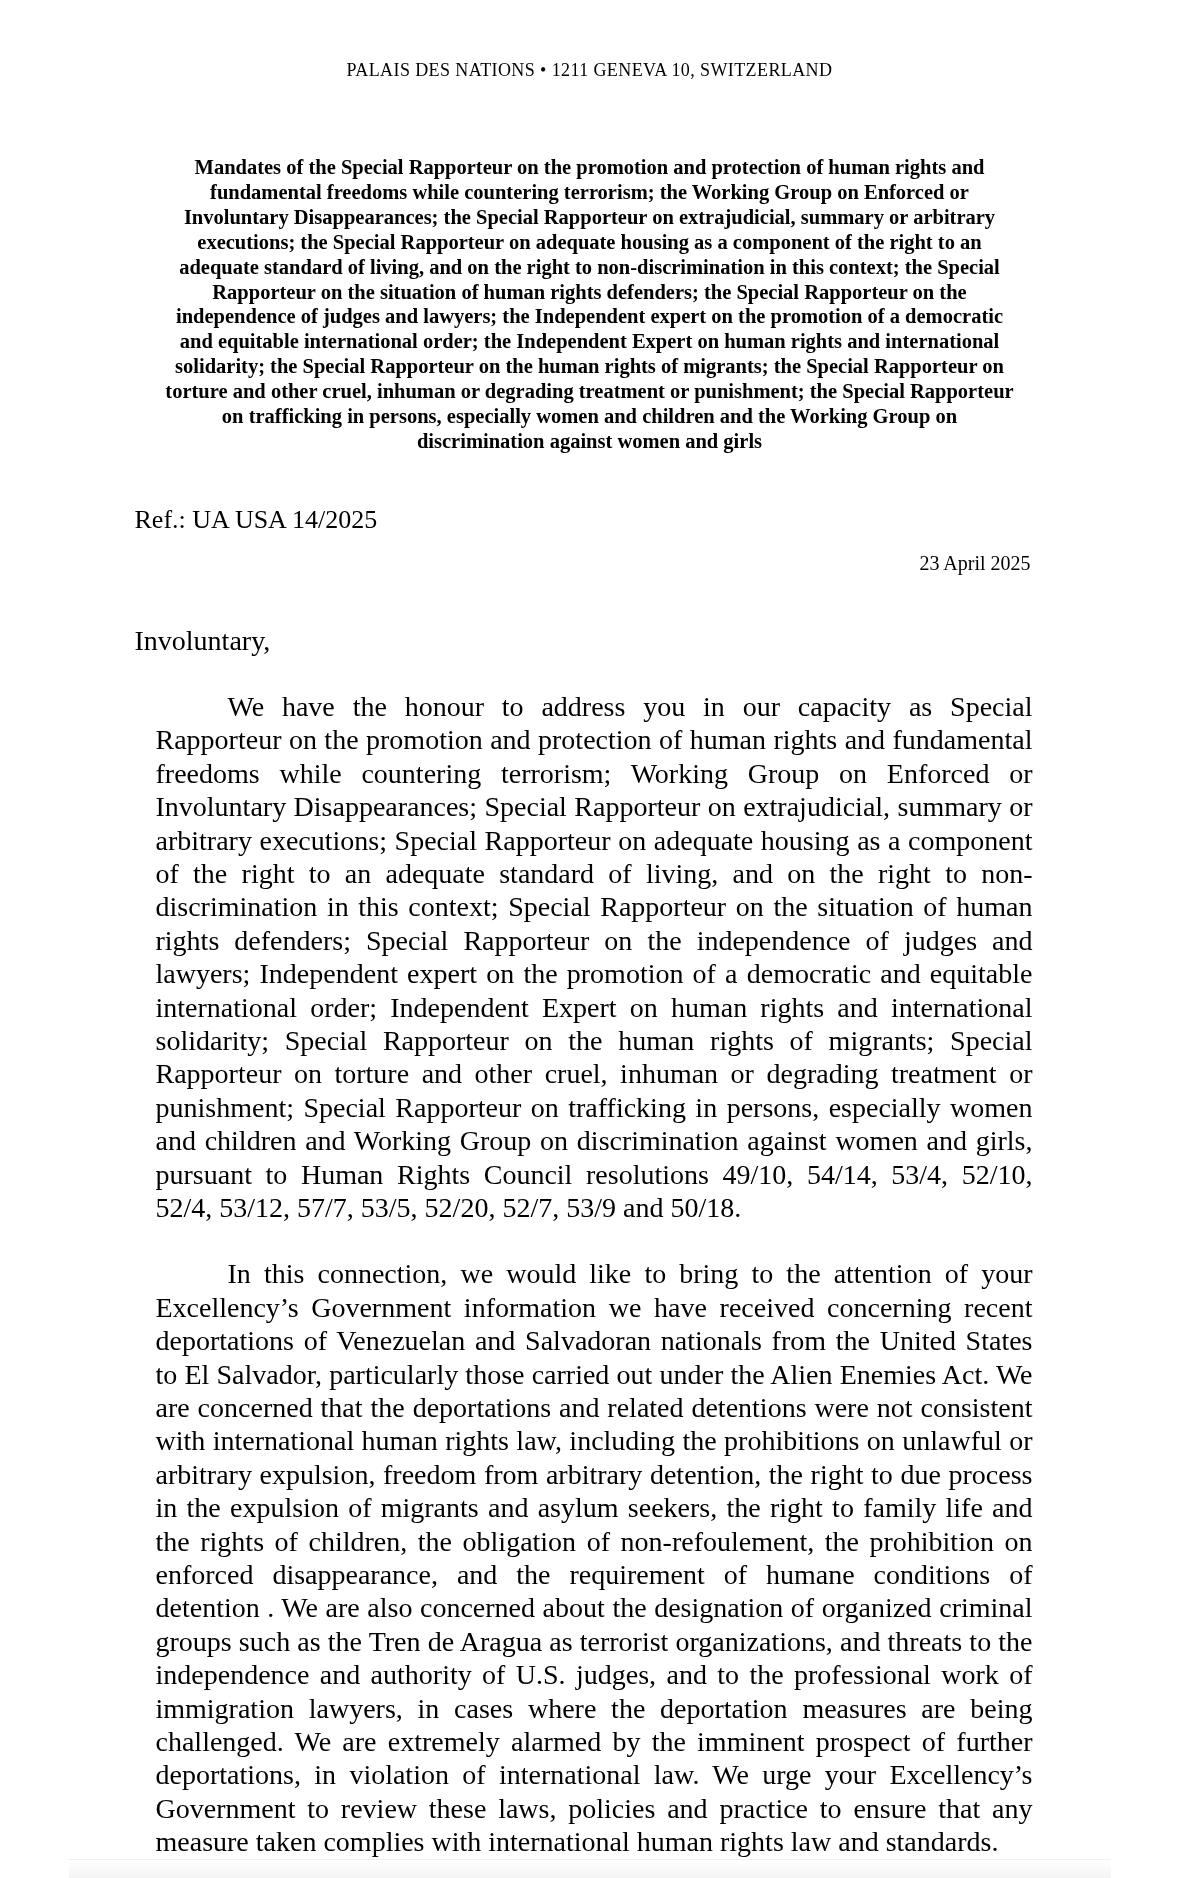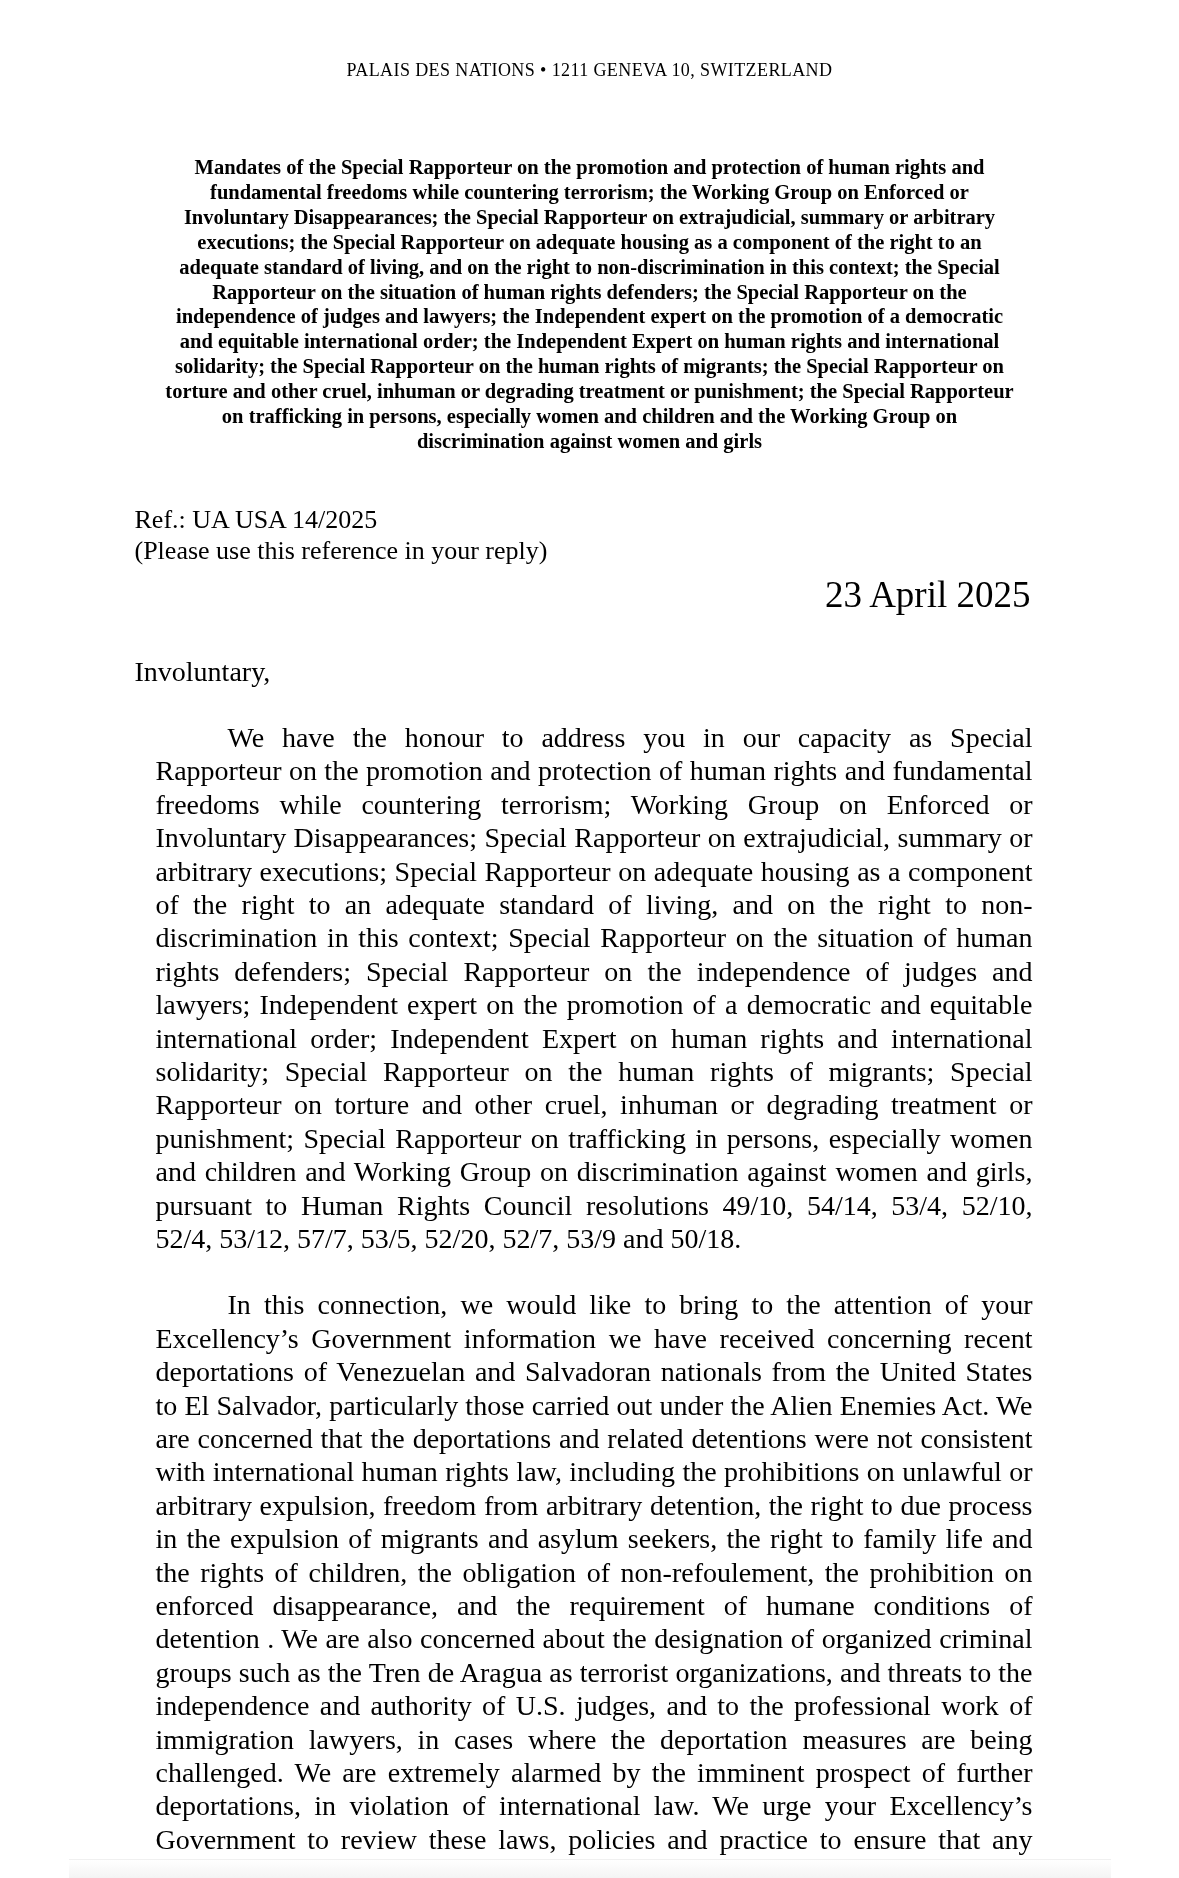--- a/index.html
+++ b/index.html
@@ -32,21 +32,21 @@
     line-height: 24.9px;
   }
   .ref-block {
     margin: 50px 75px 0 66px;
     font-size: 26px;
     line-height: 31px;
   }
   .date-line {
     margin: 12px 80px 0 0;
     text-align: right;
-    font-size: 37px;
+    font-size: 20px;
     line-height: 33px;
   }
   .salutation {
     margin: 44px 75px 0 66px;
     font-size: 28px;
     line-height: 33px;
   }
   p.body-para {
     margin: 33px 78px 0 87px;
     font-size: 28px;
@@ -70,21 +70,20 @@
 <body>
 
 <div class="page">
 
   <div class="letterhead">PALAIS DES NATIONS • 1211 GENEVA 10, SWITZERLAND</div>
 
   <div class="mandates">Mandates of the Special Rapporteur on the promotion and protection of human rights and fundamental freedoms while countering terrorism; the Working Group on Enforced or Involuntary Disappearances; the Special Rapporteur on extrajudicial, summary or arbitrary executions; the Special Rapporteur on adequate housing as a component of the right to an adequate standard of living, and on the right to non-discrimination in this context; the Special Rapporteur on the situation of human rights defenders; the Special Rapporteur on the independence of judges and lawyers; the Independent expert on the promotion of a democratic and equitable international order; the Independent Expert on human rights and international solidarity; the Special Rapporteur on the human rights of migrants; the Special Rapporteur on torture and other cruel, inhuman or degrading treatment or punishment; the Special Rapporteur on trafficking in persons, especially women and children and the Working Group on discrimination against women and girls</div>
 
   <div class="ref-block">
     <div>Ref.: UA USA 14/2025</div>
-    <div>(Please use this reference in your reply)</div>
   </div>
 
   <div class="date-line">23 April 2025</div>
 
   <div class="salutation">Involuntary,</div>
 
   <p class="body-para">We have the honour to address you in our capacity as Special Rapporteur on the promotion and protection of human rights and fundamental freedoms while countering terrorism; Working Group on Enforced or Involuntary Disappearances; Special Rapporteur on extrajudicial, summary or arbitrary executions; Special Rapporteur on adequate housing as a component of the right to an adequate standard of living, and on the right to non-discrimination in this context; Special Rapporteur on the situation of human rights defenders; Special Rapporteur on the independence of judges and lawyers; Independent expert on the promotion of a democratic and equitable international order; Independent Expert on human rights and international solidarity; Special Rapporteur on the human rights of migrants; Special Rapporteur on torture and other cruel, inhuman or degrading treatment or punishment; Special Rapporteur on trafficking in persons, especially women and children and Working Group on discrimination against women and girls, pursuant to Human Rights Council resolutions 49/10, 54/14, 53/4, 52/10, 52/4, 53/12, 57/7, 53/5, 52/20, 52/7, 53/9 and 50/18.</p>
 
   <p class="body-para"><span>In this connection, we would like to bring to the attention of your Excellency’s Government information we have received concerning recent deportations of Venezuelan and Salvadoran nationals from the United States to El Salvador, particularly those carried out under the Alien Enemies Act. We are concerned that the deportations and related detentions were not consistent with international human rights law, including the prohibitions on unlawful or arbitrary expulsion, freedom from arbitrary detention, the right to due process in the expulsion of migrants and asylum seekers, the right to family life and the rights of children, the obligation of </span><span class="italic">non-refoulement</span><span>, the prohibition on enforced disappearance, and the requirement of humane conditions of detention . We are also concerned about the designation of organized criminal groups such as the Tren de Aragua as terrorist organizations, and threats to the independence and authority of U.S. judges, and to the professional work of immigration lawyers, in cases where the deportation measures are being challenged. We are extremely alarmed by the imminent prospect of further deportations, in violation of international law. We urge your Excellency’s Government to review these laws, policies and practice to ensure that any measure taken complies with international human rights law and standards.</span></p>
 

